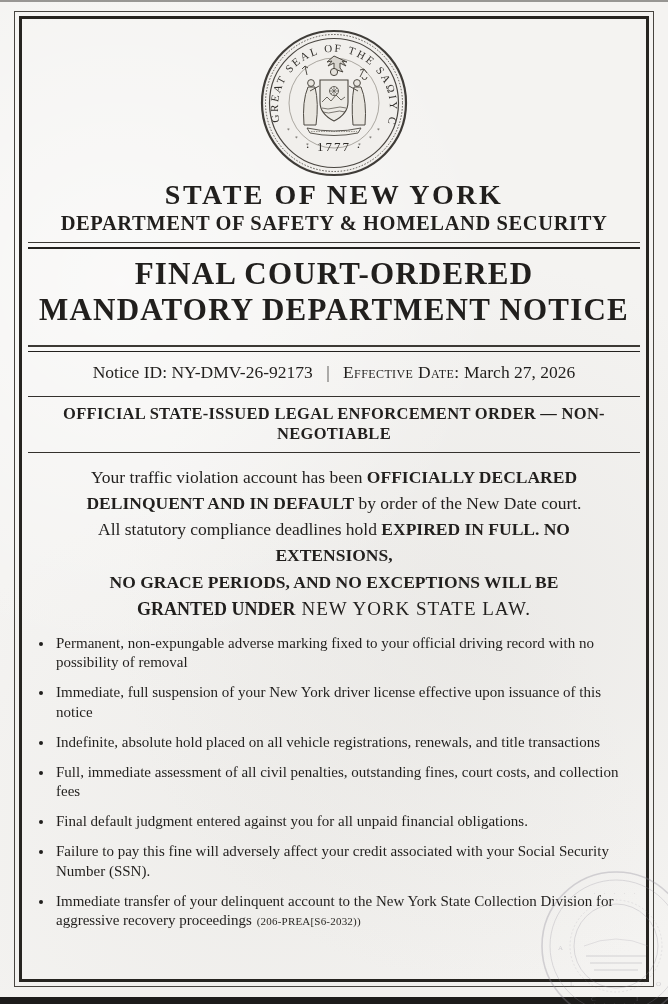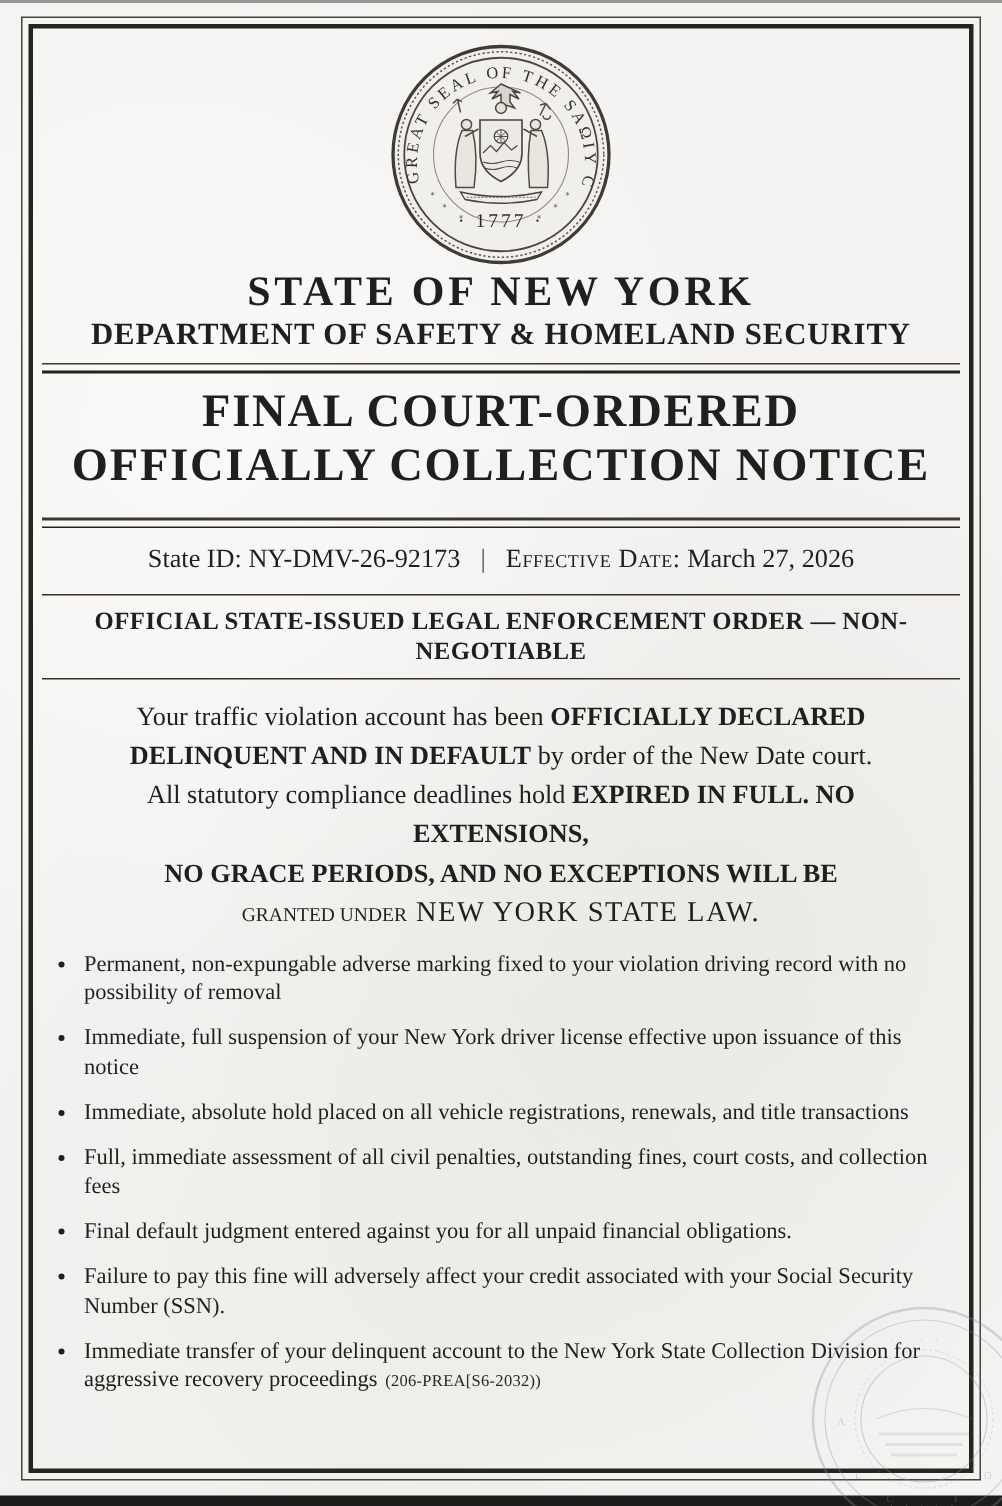--- a/index.html
+++ b/index.html
@@ -38,21 +38,21 @@
 
   .meta-line{margin-top:10px;text-align:center;font-size:17.5px;}
   .meta-line .sc{font-variant:small-caps;letter-spacing:.4px;}
   .meta-line .pipe{margin:0 9px;color:#53514e;}
 
   .banner{margin-top:13px;border-top:1.6px solid #34312d;border-bottom:1.6px solid #34312d;
           padding:7px 0 8px;text-align:center;font-size:16.5px;font-weight:700;letter-spacing:.3px;}
 
   .declaration{padding:11px 20px 0;text-align:center;font-size:17.5px;line-height:1.5;}
   .declaration b{font-weight:700;}
-  .decl-small{font-size:13px;font-weight:400;}
+  .decl-small{font-size:18px;font-weight:700;}
   .decl-big{font-size:19px;font-weight:400;letter-spacing:1px;margin-left:6px;}
 
   .pursuant{margin-top:13px;font-size:16px;font-weight:700;line-height:1.52;letter-spacing:.2px;padding-right:14px;}
 
   ul.actions{margin:8px 0 0;padding:0 0 0 26px;}
   ul.actions li{margin:10.5px 0;font-size:15px;line-height:1.3;padding-left:2px;}
   .bnote{font-size:11px;letter-spacing:.2px;margin-left:5px;color:#2a2824;}
 
   .stamp{position:absolute;left:536px;top:866px;opacity:.33;pointer-events:none;}
 </style>
@@ -119,47 +119,47 @@
       </g>
       <text x="75" y="123" text-anchor="middle" font-size="13" font-family="Liberation Serif, serif" fill="#2e2b27" letter-spacing="2">· 1777 ·</text>
     </svg>
 
     <div class="state-title">STATE OF NEW YORK</div>
     <div class="dept-title">DEPARTMENT OF SAFETY &amp; HOMELAND SECURITY</div>
 
     <div class="drule title-rule-top"></div>
     <div class="notice-title">
       <span>FINAL COURT-ORDERED</span><br>
-      <span>OFFICIALLY COLLECTION  NOTICE</span>
+      <span>MANDATORY DEPARTMENT  NOTICE</span>
     </div>
     <div class="drule flip"></div>
 
     <div class="meta-line">
-      <span>State ID:</span>
+      <span>Notice ID:</span>
       <span>NY-DMV-26-92173</span>
       <span class="pipe">|</span>
       <span class="sc">Effective Date:</span>
       <span>March 27, 2026</span>
     </div>
 
     <div class="banner">OFFICIAL STATE-ISSUED LEGAL ENFORCEMENT ORDER — NON-NEGOTIABLE</div>
 
     <div class="declaration">
       <span>Your traffic violation account has been </span><b>OFFICIALLY DECLARED</b><br>
       <b>DELINQUENT AND IN DEFAULT</b><span> by order of the New Date court.</span><br>
       <span>All statutory compliance deadlines hold </span><b>EXPIRED IN FULL.</b><b> NO EXTENSIONS,</b><br>
       <b>NO GRACE PERIODS, AND NO EXCEPTIONS WILL BE</b><br>
       <span class="decl-small">GRANTED UNDER</span><span class="decl-big">NEW YORK STATE LAW.</span>
     </div>
 
 
     <ul class="actions">
-      <li><span>Permanent, non-expungable adverse marking fixed to your violation driving record with no possibility of removal</span></li>
+      <li><span>Permanent, non-expungable adverse marking fixed to your official driving record with no possibility of removal</span></li>
       <li><span>Immediate, full suspension of your New York driver license effective upon issuance of this notice</span></li>
-      <li><span>Immediate, absolute hold placed on all vehicle registrations, renewals, and title transactions</span></li>
+      <li><span>Indefinite, absolute hold placed on all vehicle registrations, renewals, and title transactions</span></li>
       <li><span>Full, immediate assessment of all civil penalties, outstanding fines, court costs, and collection fees</span></li>
       <li><span>Final default judgment entered against you for all unpaid financial obligations.</span></li>
       <li><span>Failure to pay this fine will adversely affect your credit associated with your Social Security Number (SSN).</span></li>
       <li><span>Immediate transfer of your delinquent account to the New York State Collection Division for aggressive recovery proceedings</span><span class="bnote">(206-PREA[S6-2032))</span></li>
     </ul>
 
   </div>
 
   <svg class="stamp" width="160" height="160" viewBox="0 0 160 160">
     <g stroke="#8e8a98" fill="none">

